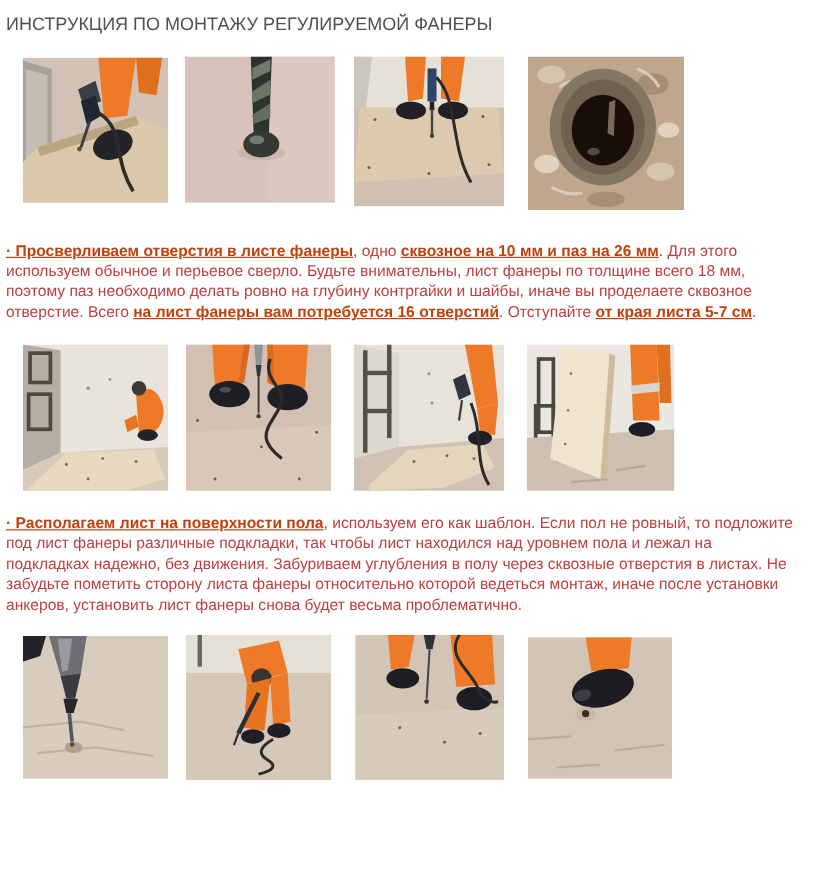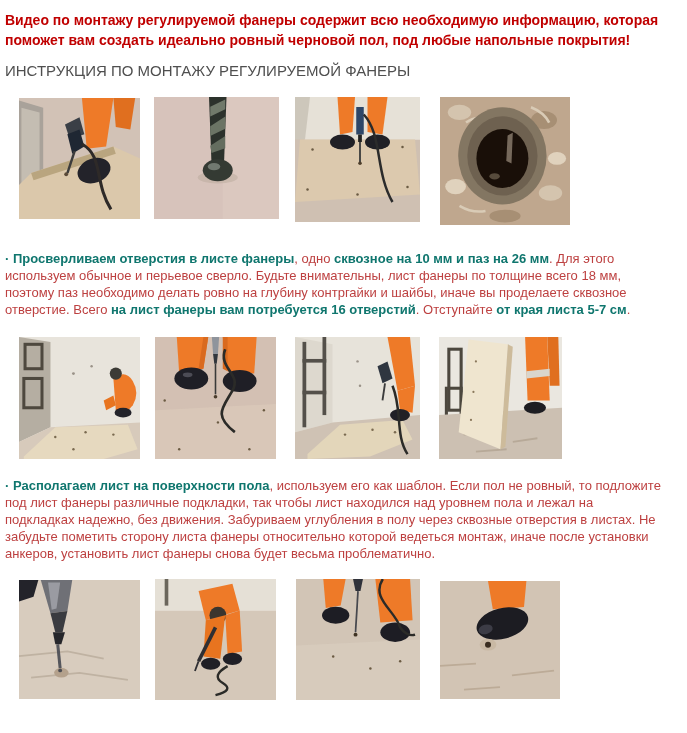--- a/index.html
+++ b/index.html
@@ -7,29 +7,28 @@
   .intro{margin:10px 5px 0 5px;width:657px;font-size:14px;line-height:20px;font-weight:bold;color:#c00000;}
   .intro b{color:inherit;}
   .page-heading{margin:13px 0 0 5px;font-size:15px;line-height:16px;font-weight:normal;color:#4f4f4f;}
   .thumb-row{position:relative;width:687px;}
   #row1{margin-top:18px;height:130px;}
   #row2{margin-top:19px;height:122px;}
   #row3{margin-top:17px;height:121px;}
   figure.thumb{position:absolute;top:0;margin:0;padding:0;}
   figure.thumb svg{display:block;width:100%;height:100%;}
   .body-p{margin:23px 5px 0 5px;width:658px;font-size:13px;line-height:17px;color:#bd4040;}
-  .body-p b{color:#0f766e;}
+  .body-p b{color:#c2410c;text-decoration:underline;}
   #para2{margin-top:18px;}
 </style>
 </head>
 <body>
 
 <article>
 
-  <p class="intro"><b>Видео по монтажу регулируемой фанеры содержит всю необходимую информацию, которая поможет вам создать идеально ровный черновой пол, под любые напольные покрытия!</b></p>
 
   <h2 class="page-heading">ИНСТРУКЦИЯ ПО МОНТАЖУ РЕГУЛИРУЕМОЙ ФАНЕРЫ</h2>
 
   <div class="thumb-row" id="row1">
     <figure class="thumb" style="left:19px;top:1px;width:121px;height:121px">
       <svg viewBox="0 0 100 100" preserveAspectRatio="none">
         <rect x="0" y="0" width="100" height="100" fill="#d2c2b6"></rect>
         <polygon points="0,2 20,8 20,78 0,92" fill="#a9a29a"></polygon>
         <polygon points="2,8 17,12 17,72 2,84" fill="#c4bdb2"></polygon>
         <polygon points="0,72 10,62 78,40 100,50 100,100 0,100" fill="#dbc8ab"></polygon>

